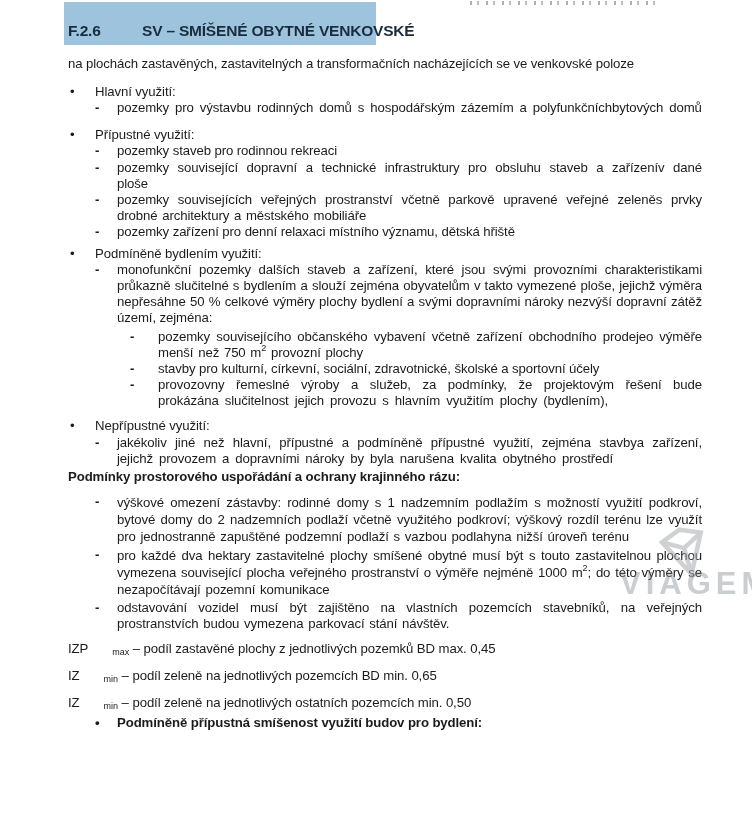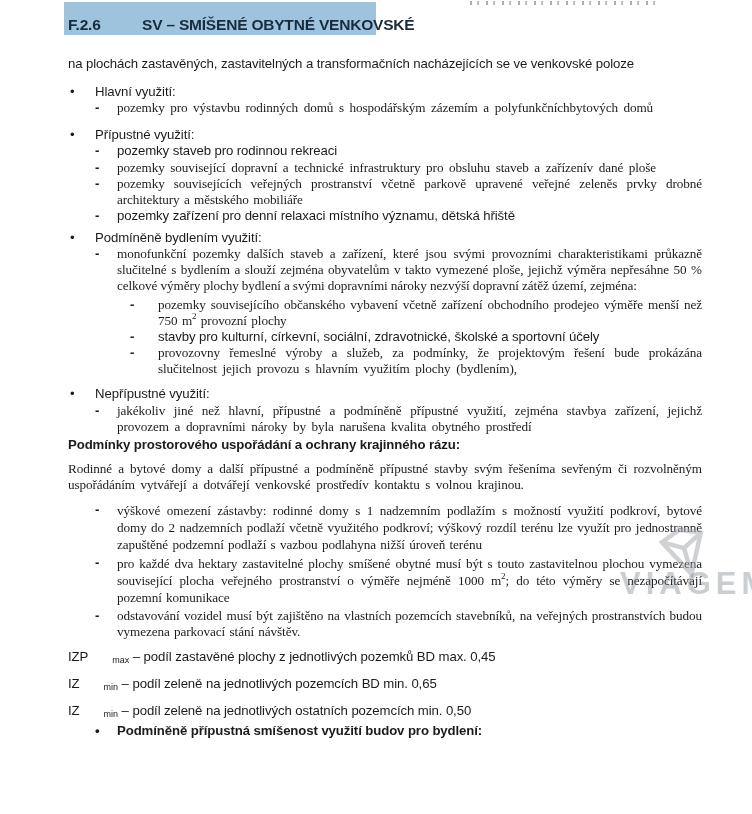--- a/index.html
+++ b/index.html
@@ -9,23 +9,23 @@
     -webkit-font-smoothing:antialiased;
   }
   .page{position:absolute;inset:0;}
   
   .top-fragment{
     position:absolute;left:470px;top:1px;width:192px;height:4px;opacity:.55;
     background:
       repeating-linear-gradient(90deg,#6b6b6b 0 2px,transparent 2px 7px,#8a8a8a 7px 9px,transparent 9px 16px);
   }
   .header-bar{
-    position:absolute;left:64px;top:2px;width:312px;height:33px;
+    position:absolute;left:64px;top:2px;width:312px;height:43px;
     background:#9dc3dd;color:#182c3d;
-    display:flex;align-items:flex-start;box-sizing:border-box;padding-top:14px;
+    display:flex;align-items:flex-start;box-sizing:border-box;padding-top:20px;
     font-weight:bold;font-size:15.5px;letter-spacing:-0.2px;
   }
   .header-code{margin-left:4px;width:74px;flex:0 0 auto;}
   .header-title{flex:1;white-space:nowrap;}
   .content{position:absolute;left:68px;top:43px;width:634px;font-size:13.2px;line-height:16px;letter-spacing:-0.1px;}
   .intro{margin-top:13px;}
   .h-bold{font-weight:bold;}
   .h1{margin-top:6px;}
   .h2{margin-top:2px;}
   .li{display:flex;align-items:flex-start;}
@@ -36,21 +36,21 @@
   .li2 .mk{width:22px;font-weight:bold;}
   .li3{margin-left:62px;}
   .li3 .mk{width:28px;font-weight:bold;}
   .mt12{margin-top:12px;}
   .mt11{margin-top:11px;}
   .mt9{margin-top:9px;}
   .mt6{margin-top:6px;}
   .mt3{margin-top:3px;}
   .mt2{margin-top:2px;}
   .mt1{margin-top:1px;}
-  .just{text-align:justify;text-align-last:left;font-family:Liberation Serif, serif;}
+  .just{text-align:justify;text-align-last:left;}
   .ws{word-spacing:2.4px;}
   .ws2{word-spacing:1.2px;}
   .sp-item .tx{line-height:17px;}
   .para{margin-top:8px;}
   sup{font-size:9px;line-height:0;vertical-align:6px;}
   sub.sm{font-size:9px;line-height:0;vertical-align:-2px;letter-spacing:0;padding-left:24px;}
   .iz-line{margin-top:10px;line-height:17px;}
   .iz-first{margin-top:8px;}
   .mixed{margin-top:4px;}
   
@@ -134,21 +134,20 @@
       <span class="mk">•</span>
       <span class="tx">Nepřípustné využití:</span>
     </div>
     <div class="li li2 mt1">
       <span class="mk">-</span>
       <span class="tx just ws">jakékoliv jiné než hlavní, přípustné a podmíněně přípustné využití, zejména stavbya zařízení, jejichž provozem a dopravními nároky by byla narušena kvalita obytného prostředí</span>
     </div>
 
     <div class="h-bold h2">Podmínky prostorového uspořádání a ochrany krajinného rázu:</div>
 
-    <div class="para just ws">Rodinné a bytové domy a další přípustné a podmíněně přípustné stavby svým řešeníma sevřeným  či rozvolněným  uspořádáním  vytvářejí  a  dotvářejí  venkovské  prostředív kontaktu s volnou krajinou.</div>
 
     <div class="li li2 sp-item mt9">
       <span class="mk">-</span>
       <span class="tx just ws2">výškové omezení zástavby: rodinné domy s 1 nadzemním podlažím s možností využití podkroví, bytové domy do 2 nadzemních podlaží včetně využitého  podkroví;  výškový rozdíl terénu lze využít pro jednostranně zapuštěné podzemní podlaží s vazbou podlahyna nižší úroveň terénu</span>
     </div>
     <div class="li li2 sp-item mt2">
       <span class="mk">-</span>
       <span class="tx just ws2"><span>pro každé dva hektary zastavitelné plochy smíšené obytné musí být s touto zastavitelnou plochou vymezena související plocha veřejného prostranství o výměře nejméně 1000 m</span><sup>2</sup><span>; do této výměry se nezapočítávají pozemní komunikace</span></span>
     </div>
     <div class="li li2 mt2">

